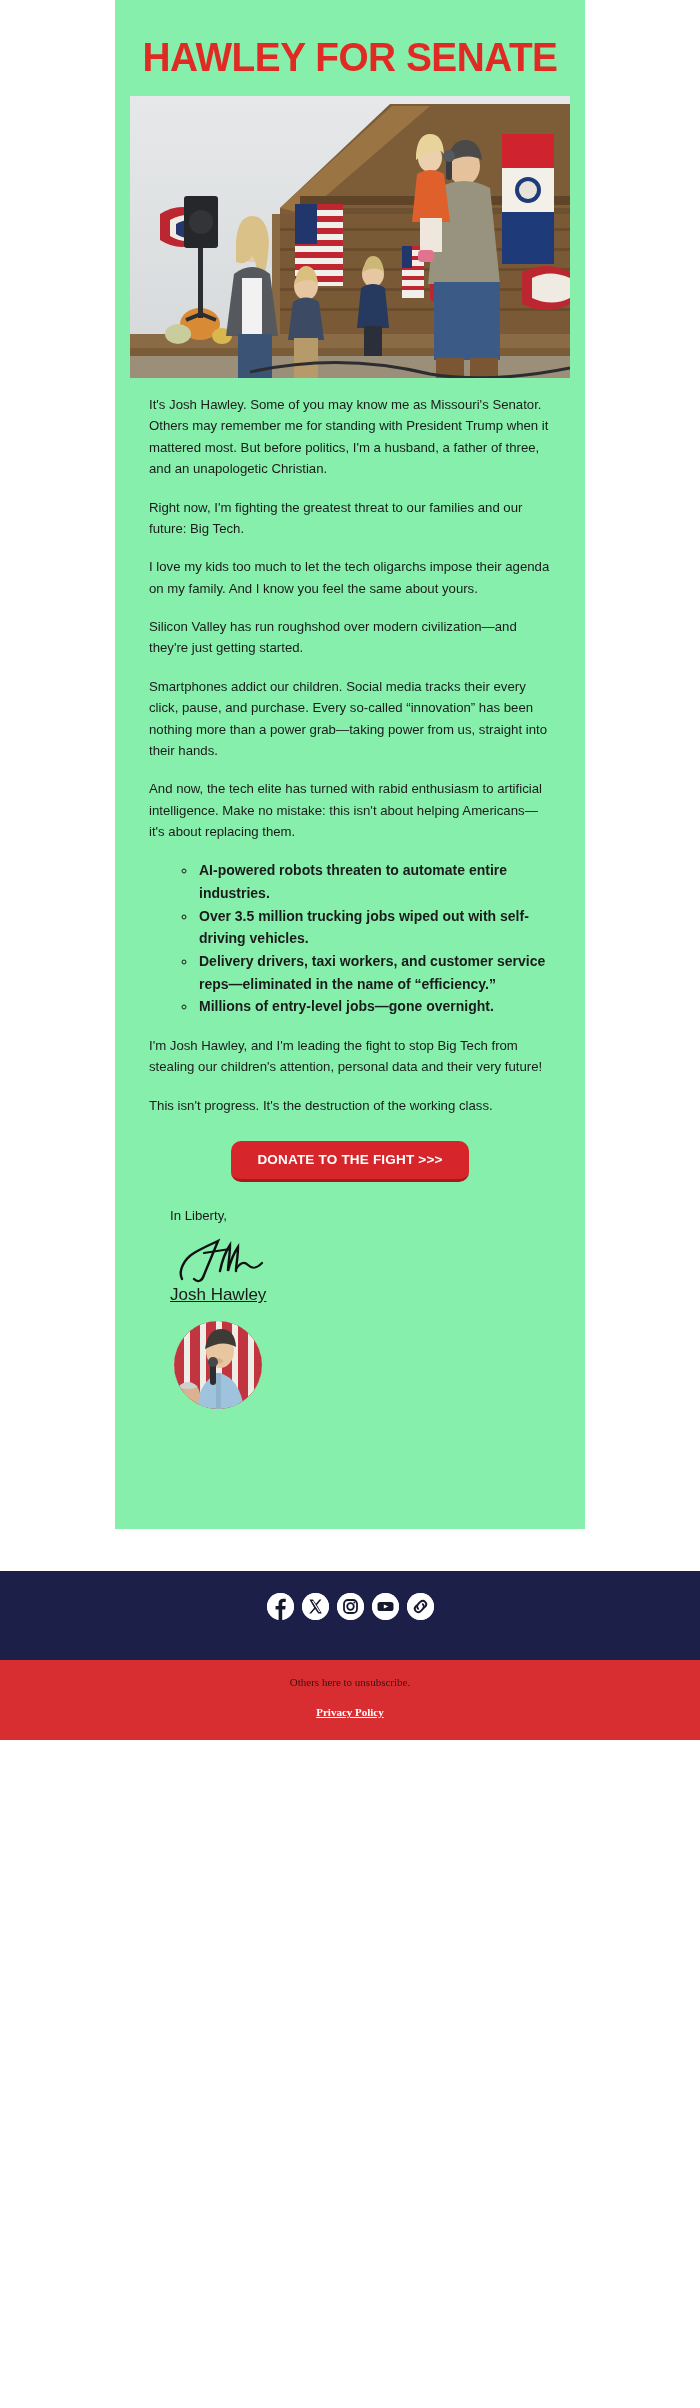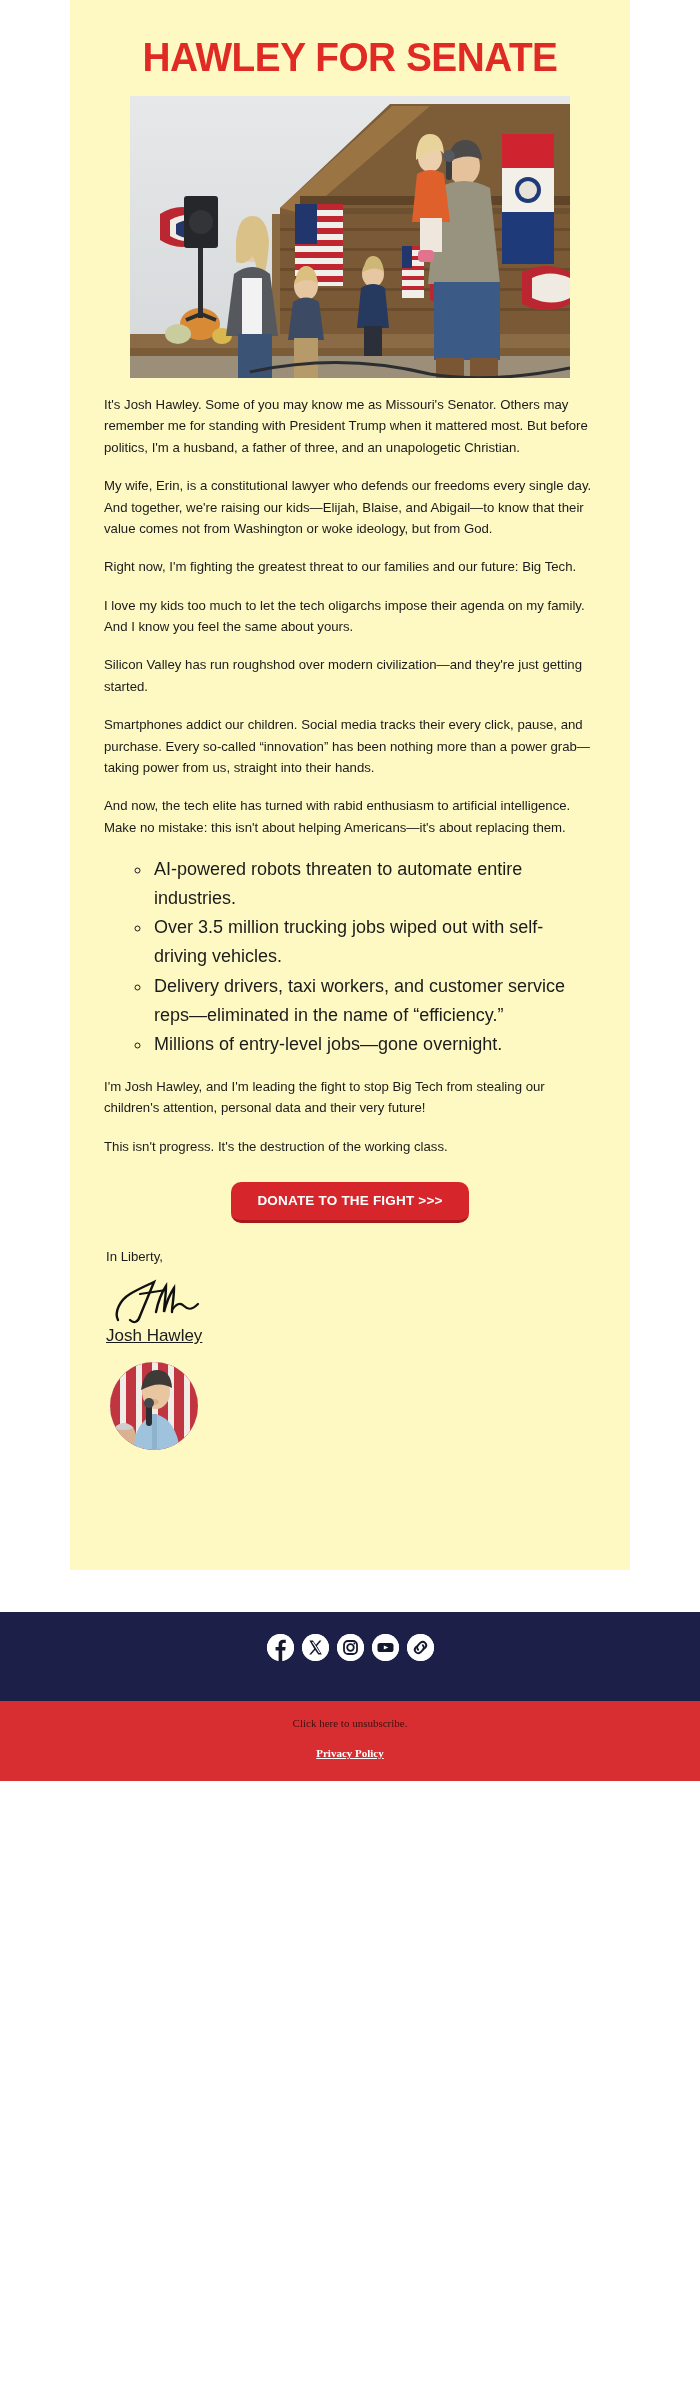--- a/index.html
+++ b/index.html
@@ -8,23 +8,23 @@
     width: 700px;
     background: #ffffff;
     font-family: "Liberation Sans", sans-serif;
   }
   body { width: 700px; min-height: 2408px; position: relative; }
 
   .page { width: 700px; background:#ffffff; }
 
   
   .card {
-    width: 560px;
+    width: 470px;
     margin: 0 auto;
-    background: #fef9c3;
+    background: #86efac;
     padding: 0 0 0 0;
   }
 
   
   .header {
     text-align: center;
     padding: 36px 0 18px 0;
   }
   .header-title {
     color: #E02B24;
@@ -56,25 +56,26 @@
     line-height: 1.62;
     color: #1b1b1b;
     margin: 0 0 17px 0;
   }
   .body-copy ul {
     margin: 0 0 17px 0;
     padding-left: 48px;
     list-style: circle;
   }
   .body-copy ul li {
-    font-size: 18px;
+    font-size: 14px;
     line-height: 1.62;
     color: #1b1b1b;
     margin: 0 0 0 0;
     padding-left: 2px;
+    font-weight: bold;
   }
 
   
   .cta-wrap { text-align: center; padding: 8px 0 26px 0; }
   .cta-btn {
     display: inline-block;
     background: #D6262B;
     color: #ffffff;
     font-size: 13.5px;
     font-weight: bold;
@@ -82,21 +83,21 @@
     padding: 11px 26px 12px 26px;
     border: none;
     border-bottom: 3px solid #A8171C;
     border-radius: 10px;
     text-decoration: none;
     cursor: pointer;
     font-family: "Liberation Sans", sans-serif;
   }
 
   
-  .sign-block { padding: 0 34px 0 36px; }
+  .sign-block { padding: 0 34px 0 55px; }
   .sign-salute {
     font-size: 13.2px;
     color: #1b1b1b;
     margin-bottom: 14px;
   }
   .signature { width: 96px; height: 48px; display:block; margin-left: 4px; }
   .sign-name {
     font-size: 17px;
     color: #1b1b1b;
     margin-top: 0;
@@ -304,21 +305,20 @@
           <rect x="316" y="62" width="6" height="22" rx="3" fill="#3a3c40"></rect>
           <circle cx="319" cy="60" r="6" fill="#55585c"></circle>
 
           <path d="M120 276 q90 -20 180 2 q60 10 140 -6" stroke="#2c2d30" stroke-width="3" fill="none"></path>
         </svg>
       </div>
     </div>
 
     <div class="body-copy">
       <p>It's Josh Hawley. Some of you may know me as Missouri's Senator. Others may remember me for standing with President Trump when it mattered most. But before politics, I'm a husband, a father of three, and an unapologetic Christian.</p>
-      <p>My wife, Erin, is a constitutional lawyer who defends our freedoms every single day. And together, we're raising our kids—Elijah, Blaise, and Abigail—to know that their value comes not from Washington or woke ideology, but from God.</p>
       <p>Right now, I'm fighting the greatest threat to our families and our future: Big Tech.</p>
       <p> I love my kids too much to let the tech oligarchs impose their agenda on my family. And I know you feel the same about yours.</p>
       <p>Silicon Valley has run roughshod over modern civilization—and they're just getting started.</p>
       <p>Smartphones addict our children. Social media tracks their every click, pause, and purchase. Every so-called “innovation” has been nothing more than a power grab—taking power from us, straight into their hands.</p>
       <p>And now, the tech elite has turned with rabid enthusiasm to artificial intelligence. Make no mistake: this isn't about helping Americans—it's about replacing them.</p>
 
       <ul>
         <li>AI-powered robots threaten to automate entire industries.</li>
         <li>Over 3.5 million trucking jobs wiped out with self-driving vehicles.</li>
         <li>Delivery drivers, taxi workers, and customer service reps—eliminated in the name of “efficiency.”</li>
@@ -419,17 +419,17 @@
           <path d="M11.2 15.8 a3.4 3.4 0 0 1 0 -4.8 l2.3 -2.3 a3.4 3.4 0 0 1 4.8 4.8 l-1.1 1.1" fill="none" stroke="#16182e" stroke-width="1.9" stroke-linecap="round"></path>
           <path d="M15.8 11.2 a3.4 3.4 0 0 1 0 4.8 l-2.3 2.3 a3.4 3.4 0 0 1 -4.8 -4.8 l1.1 -1.1" fill="none" stroke="#16182e" stroke-width="1.9" stroke-linecap="round"></path>
         </svg>
       </div>
 
     </div>
 
   </div>
 
   <div class="footer-red">
-    <a class="unsub" href="#">Click here to unsubscribe.</a>
+    <a class="unsub" href="#">Others here to unsubscribe.</a>
     <a class="privacy" href="#">Privacy Policy</a>
   </div>
 
 </div>
 
 </body></html>

